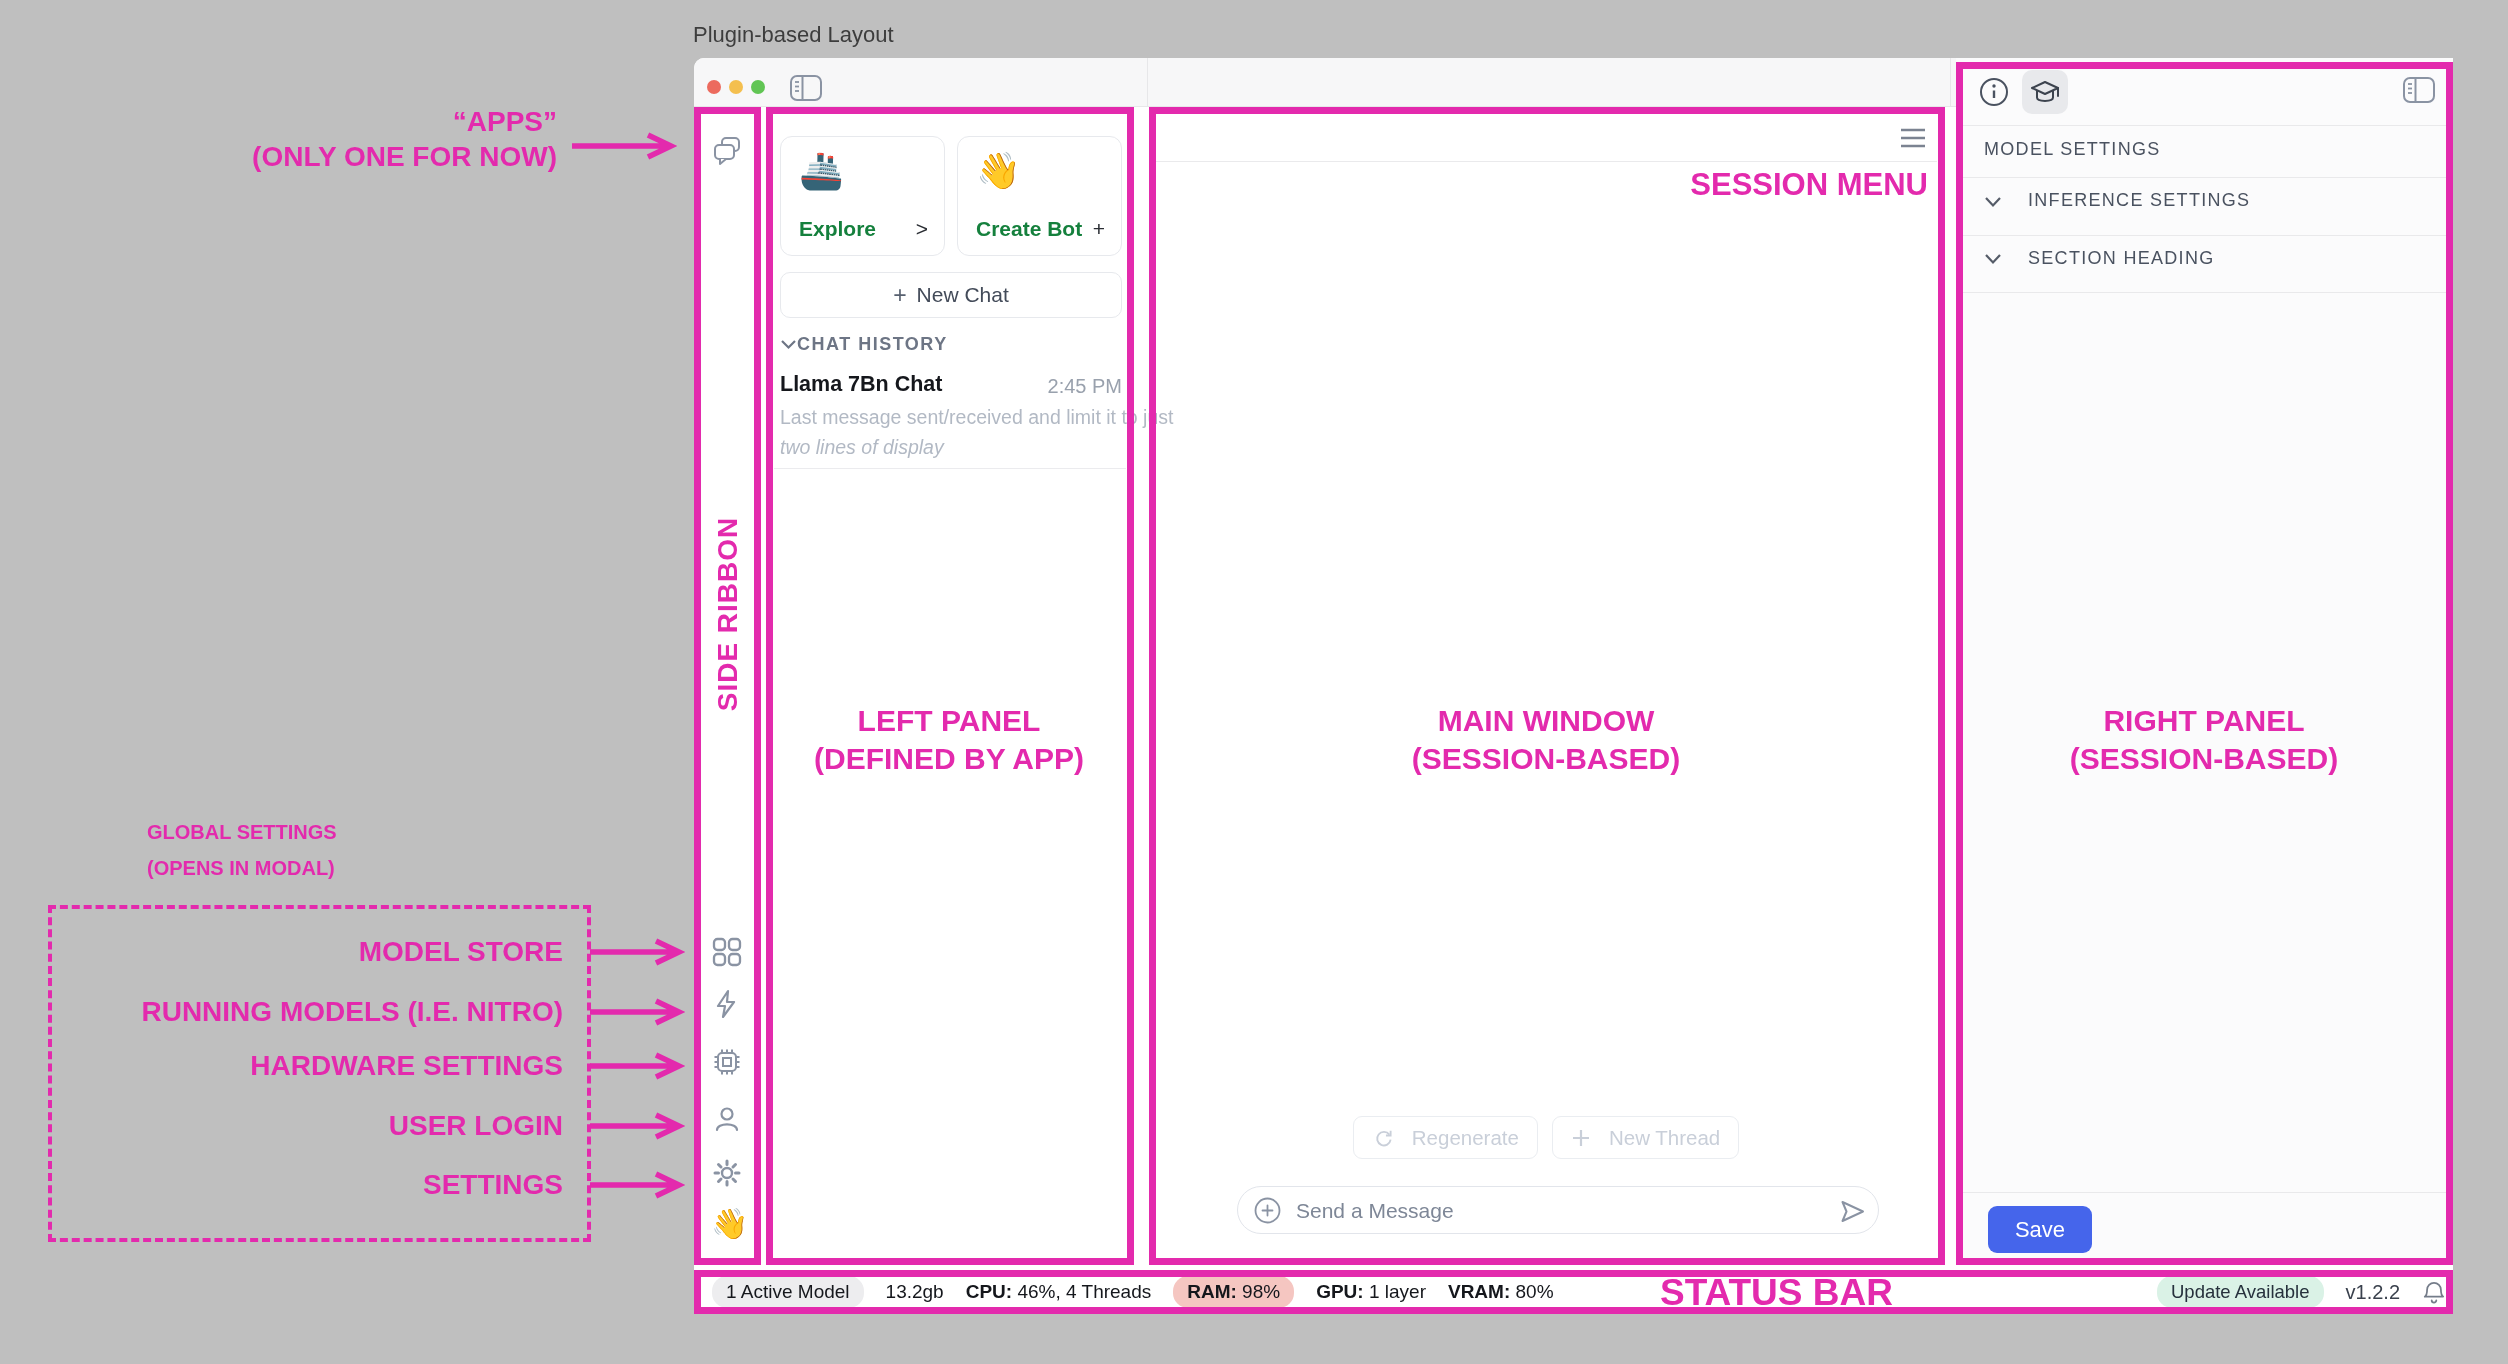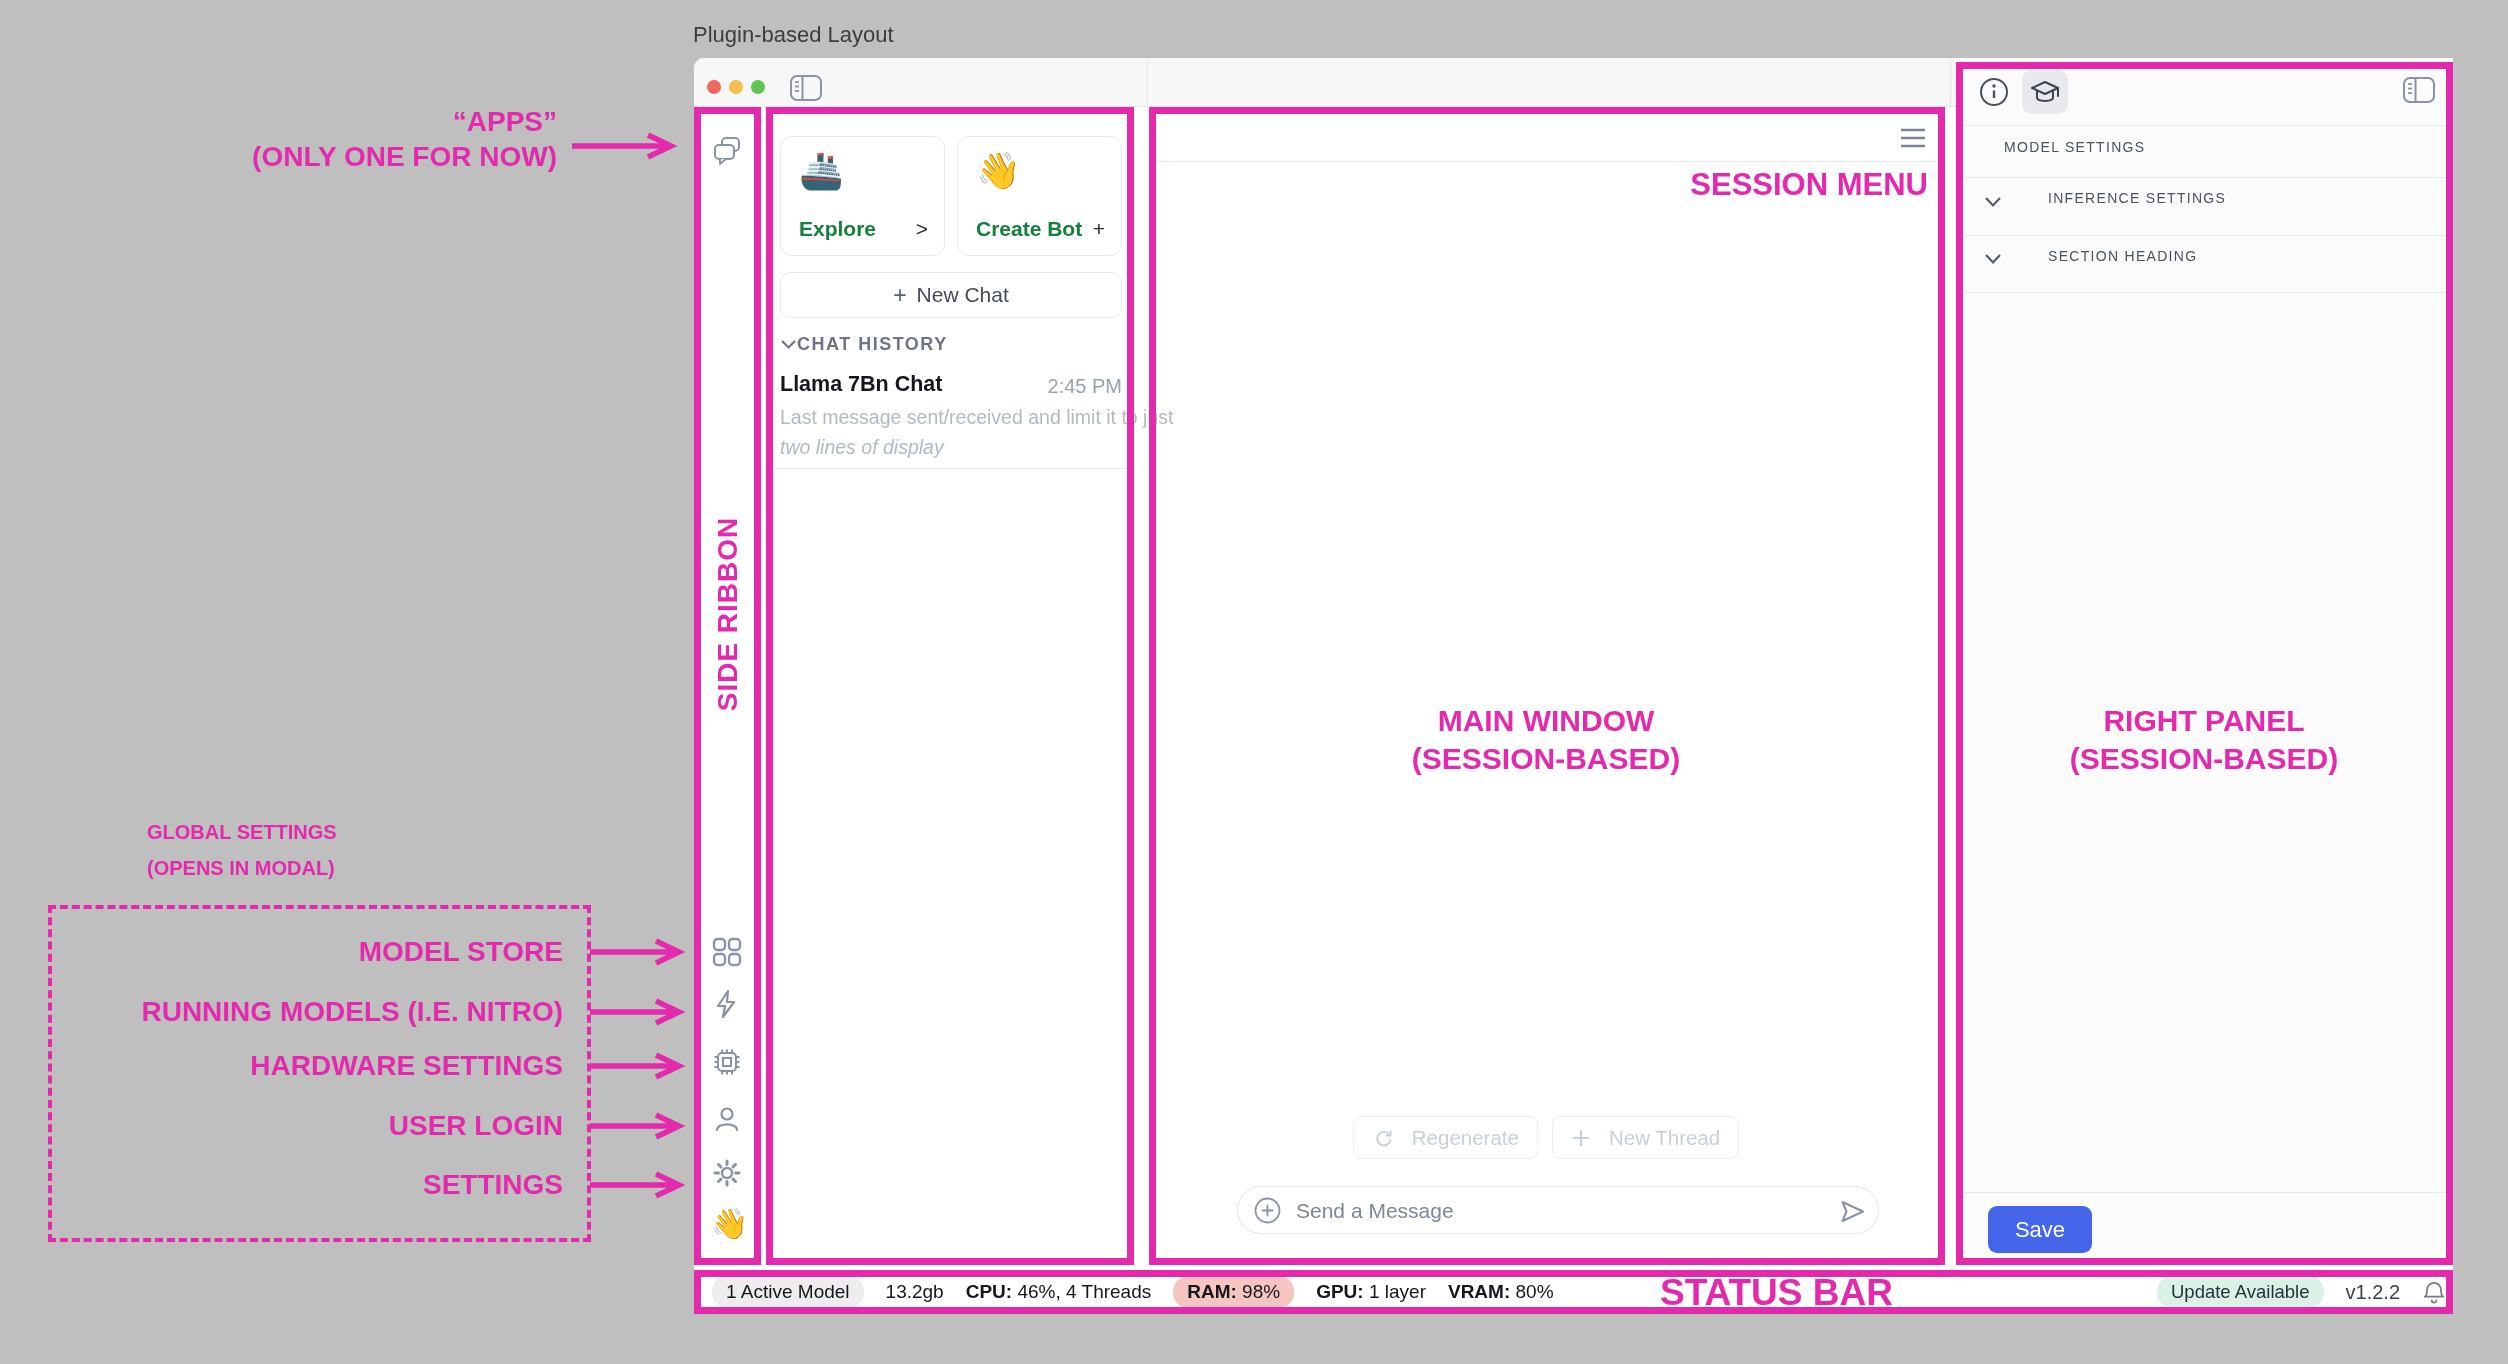--- a/index.html
+++ b/index.html
@@ -12,21 +12,21 @@
   .app-window { left:694px; top:58px; width:1759px; height:1256px; background:#fff; border-radius:10px; }
   .titlebar { left:694px; top:58px; width:1759px; height:49px; background:#f7f7f8; border-bottom:1px solid #e7e7e9; border-radius:10px 10px 0 0; }
   .tl-dot { top:80px; width:14px; height:14px; border-radius:50%; }
   .tb-vdiv { top:58px; width:1px; height:49px; background:#e7e7e9; }
 
   
   .right-bg { left:1956px; top:58px; width:497px; height:1207px; background:#fbfbfc; }
   .right-topbar { left:1956px; top:58px; width:497px; height:68px; border-bottom:1px solid #e9e9eb; }
   .gradcap-btn { left:2022px; top:70px; width:46px; height:44px; background:#e8e9ec; border-radius:10px; display:flex; align-items:center; justify-content:center; }
   .rp-divider { left:1963px; width:483px; height:1px; background:#e9e9eb; }
-  .rp-heading { font-size:14px; letter-spacing:1.3px; color:#4a5260;margin-left:20px; }
+  .rp-heading { font-size:18px; letter-spacing:1.3px; color:#4a5260; }
   .save-btn { left:1988px; top:1206px; width:104px; height:47px; background:#4565eb; border-radius:9px; color:#fff; font-size:22px; display:flex; align-items:center; justify-content:center; }
 
   
   .card { width:165px; height:120px; top:136px; background:#fff; border:1.5px solid #e7e9ed; border-radius:12px; }
   .card .emoji { position:absolute; left:18px; top:14px; font-size:36px; line-height:40px; }
   .card .crow { position:absolute; left:18px; right:16px; bottom:14px; display:flex; justify-content:space-between; align-items:center; }
   .card .clabel { font-size:21px; font-weight:600; color:#15803d; }
   .card .cacc { font-size:21px; color:#2a2d33; }
   .newchat-btn { left:780px; top:272px; width:342px; height:46px; border:1.5px solid #e7e9ed; border-radius:10px; background:#fff; display:flex; align-items:center; justify-content:center; gap:10px; color:#434b59; font-size:21px; }
   .newchat-btn .plus { font-size:23px; color:#57606f; }
@@ -245,20 +245,24 @@
   <div class="abs ann" style="right:1951px; top:104px; width:500px; text-align:right; font-size:28px; line-height:35px;">
     <div>“APPS”</div>
     <div>(ONLY ONE FOR NOW)</div>
   </div>
   <svg class="abs" style="left:568px; top:130px;" width="118" height="32" viewBox="0 0 118 32">
     <path d="M4 16 H98 M80 5 L103 16 L80 27" fill="none" stroke="#e32aad" stroke-width="5.5"></path>
   </svg>
 
   <div class="abs ann ann-big" style="left:577px; top:596px; width:300px; height:36px; transform:rotate(-90deg); font-size:28px; letter-spacing:1px;">SIDE RIBBON</div>
 
+  <div class="abs ann ann-big" style="left:749px; top:702px; width:400px;">
+    <div>LEFT PANEL</div>
+    <div>(DEFINED BY APP)</div>
+  </div>
   <div class="abs ann ann-big" style="left:1346px; top:702px; width:400px;">
     <div>MAIN WINDOW</div>
     <div>(SESSION-BASED)</div>
   </div>
   <div class="abs ann ann-big" style="left:2004px; top:702px; width:400px;">
     <div>RIGHT PANEL</div>
     <div>(SESSION-BASED)</div>
   </div>
 
   <div class="abs ann" style="right:580px; top:167px; width:700px; text-align:right; font-size:31px;">SESSION MENU</div>

